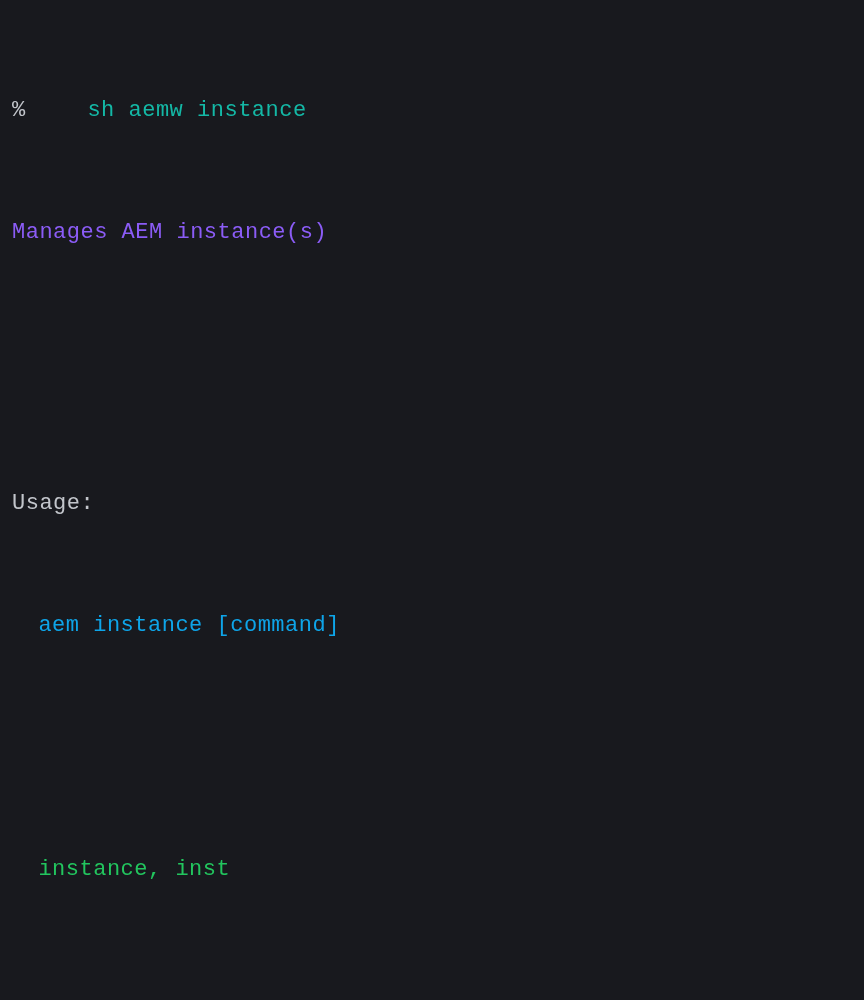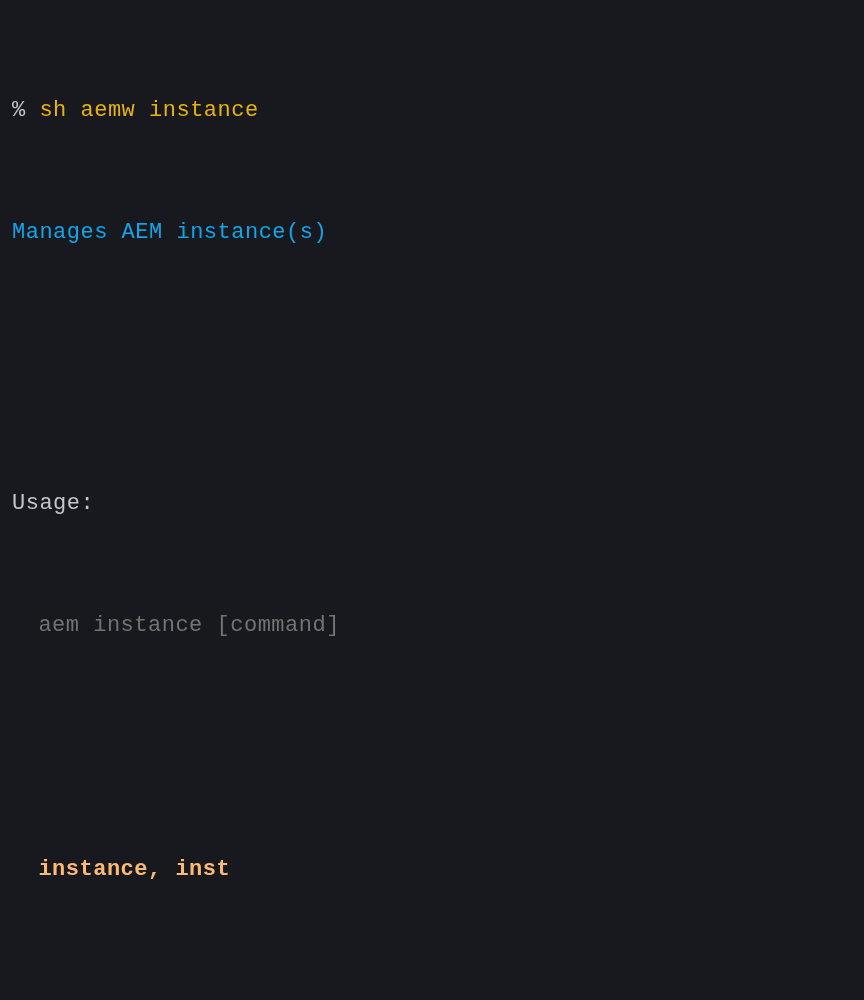--- a/index.html
+++ b/index.html
@@ -23,37 +23,37 @@
     .terminal-output {
       white-space: pre;
     }
     .prompt-line {
       display: flex;
     }
     .prompt {
       color: #c2c5cb;
     }
     .command {
-      color: #eab308;
+      color: #14b8a6;
+      margin-left: 48px;
     }
     .desc-line {
-      color: #0ea5e9;
+      color: #8b5cf6;
     }
     .section-header {
       color: #c2c5cb;
       margin-top: 26px;
     }
     .usage-line {
-      color: #737373;
+      color: #0ea5e9;
       padding-left: 2ch;
     }
     .aliases-line {
-      color: #fdba74;
+      color: #22c55e;
       padding-left: 2ch;
-      font-weight: bold;
     }
     .blank {
       height: 1.85em;
     }
   </style>
 </head>
 <body>
 
 <div class="terminal-output">
   <div class="prompt-line"><span class="prompt">% </span><span class="command">sh aemw instance</span></div>

